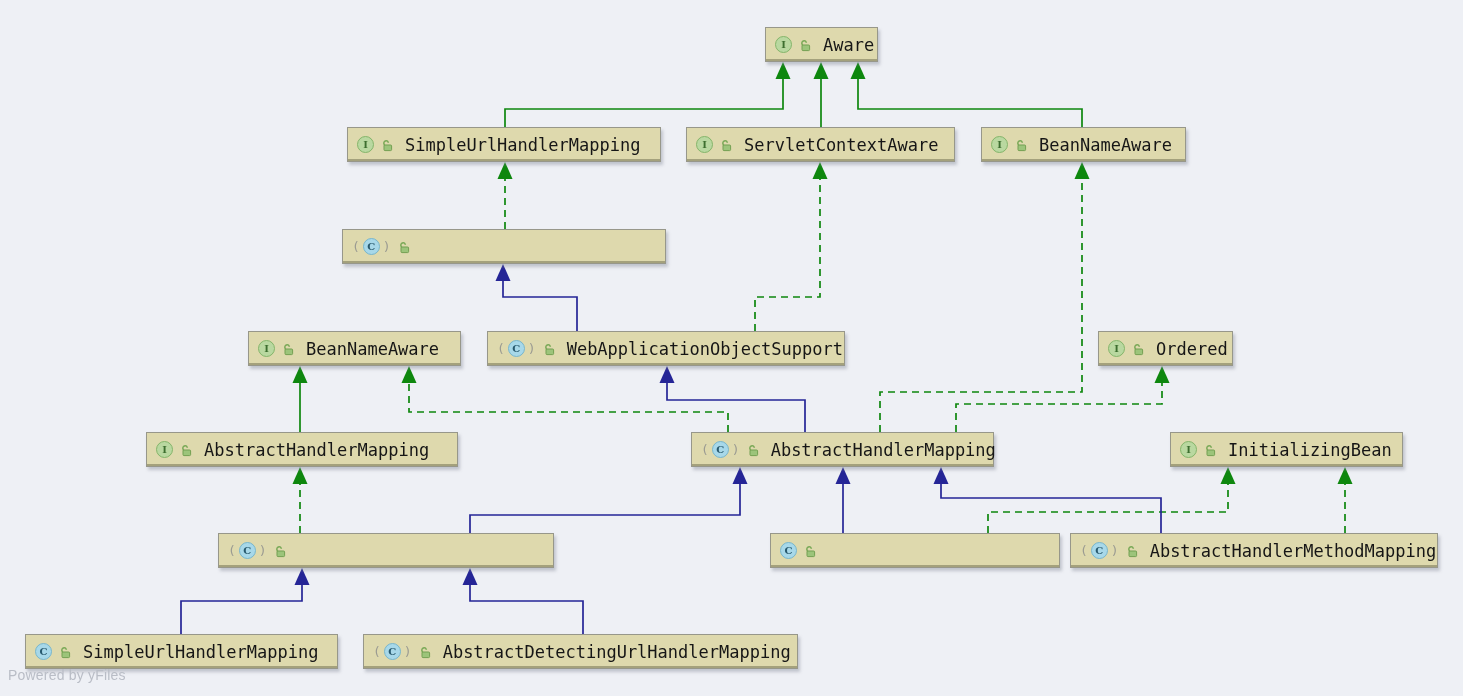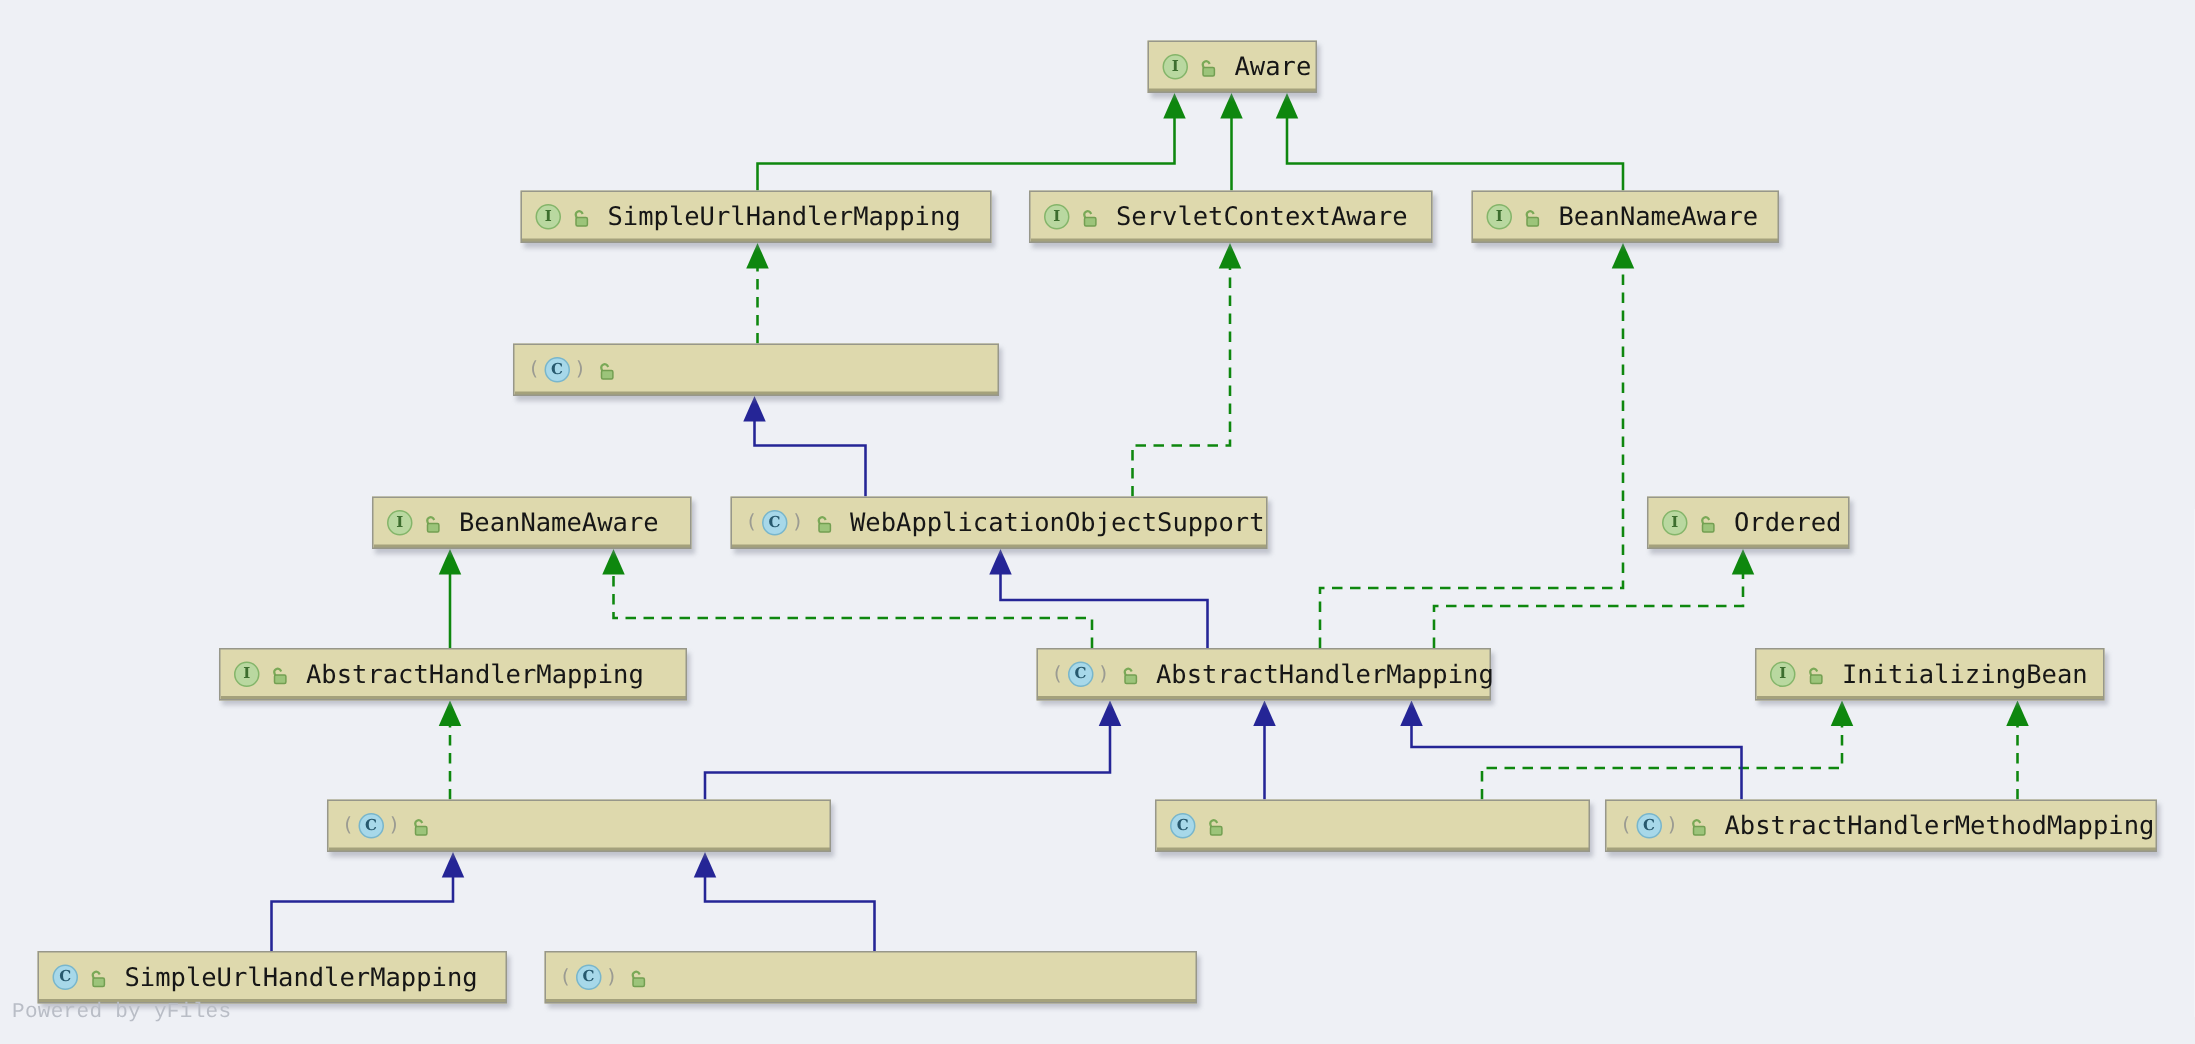--- a/index.html
+++ b/index.html
@@ -21,21 +21,21 @@
     display:inline-flex;align-items:center;justify-content:center;
     font-family:"DejaVu Serif","Liberation Serif",serif;font-size:10px;font-weight:bold;
   }
   .icon-circle.iface{background:#b9d8a0;border:1px solid #84b56a;color:#3d6e2f;}
   .icon-circle.cls{background:#a7d8e9;border:1px solid #78b6cc;color:#27596e;}
   .paren{color:#9b9b92;font-family:"DejaVu Sans Mono",monospace;font-size:13px;line-height:15px;}
   .lock{flex:0 0 auto;margin-left:3px;display:inline-flex;}
   .label{margin-left:11px;}
   #watermark{
     position:absolute;left:8px;top:667px;font-size:14px;color:#b9bdc6;
-    font-family:Liberation Mono, monospace;letter-spacing:.2px;
+    font-family:Liberation Sans, sans-serif;letter-spacing:.2px;
   }
 </style>
 </head>
 <body>
 
 <div id="diagram" style="background: rgb(238, 240, 245);">
   <svg id="edges" xmlns="http://www.w3.org/2000/svg" width="1463" height="696">
       <g>
         <polyline points="505,127 505,109 783,109 783,77" fill="none" stroke="#0e870e" stroke-width="1.7"></polyline>
         <polygon points="783,62 775.5,79 790.5,79" fill="#0e870e"></polygon>
@@ -306,16 +306,17 @@
           <span class="paren">(</span>
           <span class="icon-circle cls">C</span>
           <span class="paren">)</span>
           <span class="lock">
             <svg viewBox="0 0 14 14" width="14" height="14">
               <path d="M4.6 7 V4.9 a2.3 2.3 0 0 1 4.6 0 v0.5" fill="none" stroke="#7aa957" stroke-width="1.5" transform="rotate(-22 7 7)"></path>
               <rect x="4" y="7" width="7.6" height="5.6" rx="1" fill="#9cc47a" stroke="#739f52" stroke-width="1"></rect>
             </svg>
           </span>
         </span>
+        <span class="label">AbstractDetectingUrlHandlerMapping</span>
       </div>
     </div>
   <div id="watermark" style="color: rgb(185, 189, 198);">Powered by yFiles</div>
 </div>
 
 </body></html>

